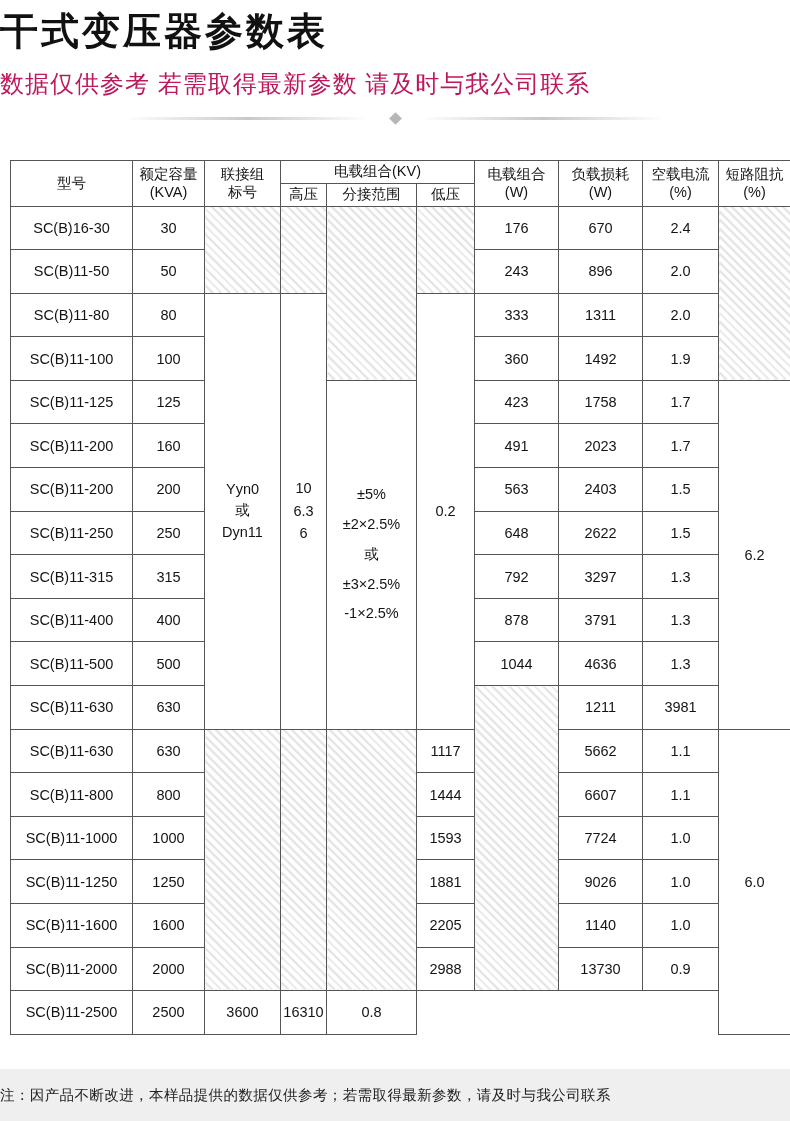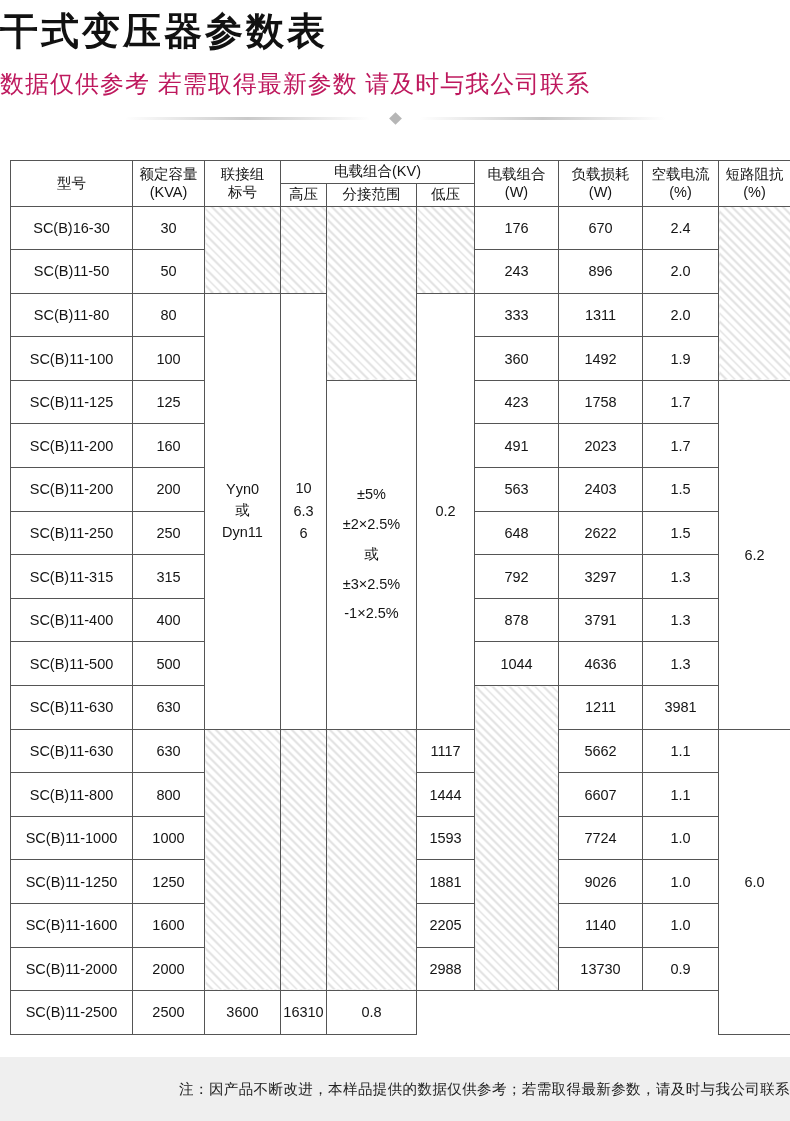--- a/index.html
+++ b/index.html
@@ -125,25 +125,25 @@
   col.c-ll    { width: 84px; }
   col.c-nc    { width: 76px; }
   col.c-imp   { width: 72px; }
 
   
   .footer {
     position: absolute;
     left: 0;
     right: 0;
     bottom: 0;
-    height: 64px;
+    height: 52px;
     background: #efefef;
     display: flex;
     align-items: center;
-    justify-content: flex-end;
+    justify-content: flex-start;
     font-size: 14.5px;
     color: #222222;
     letter-spacing: 0.4px;
   }
 </style>
 </head>
 <body>
 
 <div class="page">
 

